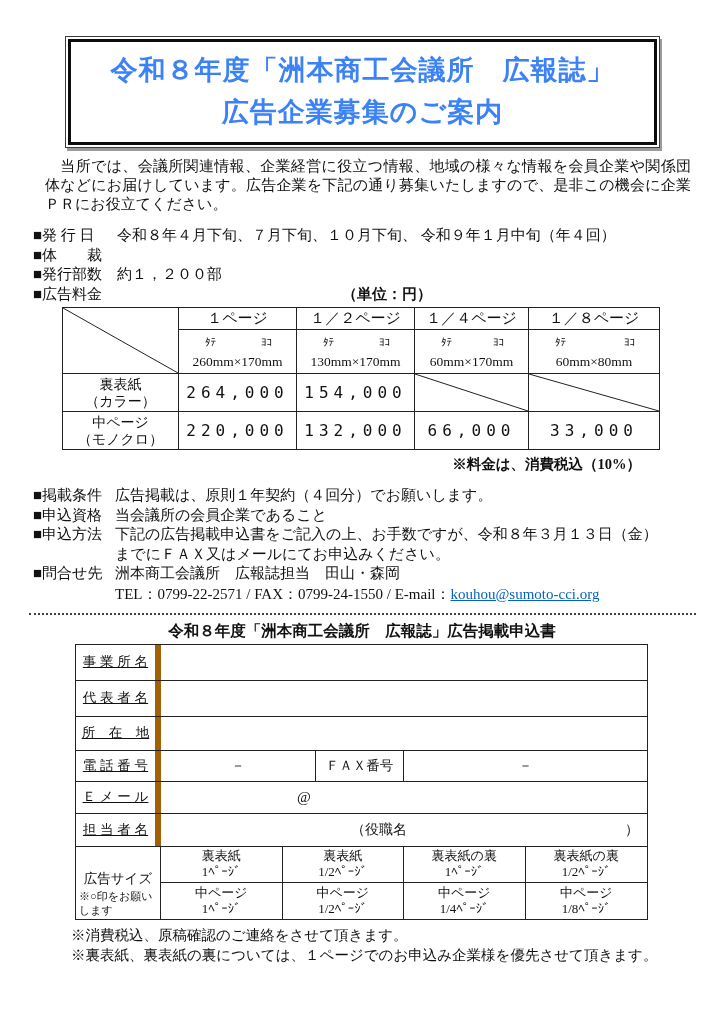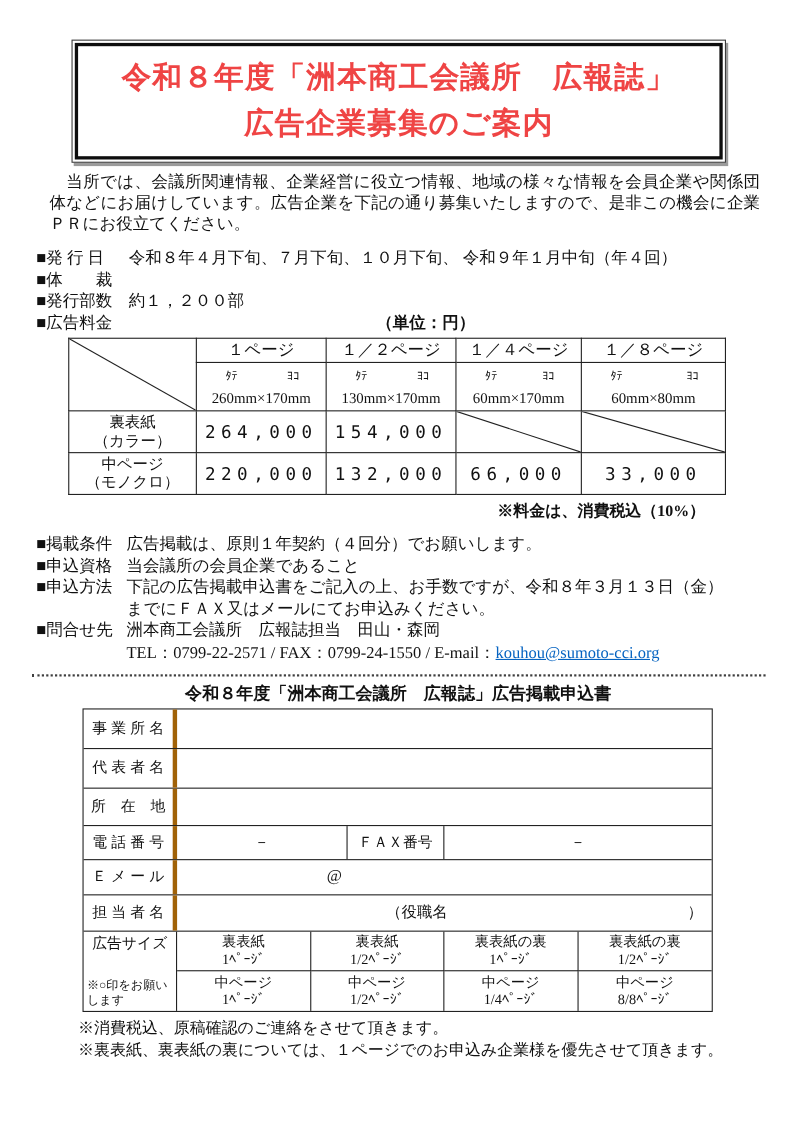--- a/index.html
+++ b/index.html
@@ -26,21 +26,21 @@
     border: 3px solid #0d0d0d;
     padding: 7px 4px 9px 4px;
     text-align: center;
   }
   .doc-title {
     font-family: "Liberation Sans", "DejaVu Sans", sans-serif;
     font-weight: 900;
     font-size: 27px;
     line-height: 42px;
     letter-spacing: 1px;
-    color: #ef4444;
+    color: #3b82f6;
   }
   
   .intro {
     margin-top: 9px;
     font-size: 15px;
     line-height: 19px;
     text-align: justify;
     margin-left: 12px;
   }
   
@@ -115,43 +115,44 @@
   .form-table {
     margin: 3px 0 0 42px;
     width: 573px;
     border: 1px solid #222;
     font-size: 14px;
   }
   .f-row { display: flex; border-bottom: 1px solid #222; }
   .f-row:last-child { border-bottom: none; }
   .f-label {
     width: 85px; flex: 0 0 85px;
-    border-right: 4px solid #a16207;
+    border-right: 6px solid #a16207;
     display: flex; align-items: center; justify-content: center;
     font-family: "Liberation Sans", "DejaVu Sans", sans-serif;
     font-size: 13.5px;
     text-align: center;
+    text-decoration: underline;
   }
   .f-value { flex: 1; display: flex; align-items: center; }
   .h36 { height: 36px; } .h34 { height: 34px; }
   .h31 { height: 31px; } .h32 { height: 32px; } .h33 { height: 33px; }
   .f-phone-val { width: 155px; flex: 0 0 155px; border-right: 1px solid #222; justify-content: center; }
   .f-fax-label {
     width: 88px; flex: 0 0 88px; border-right: 1px solid #222;
     display: flex; align-items: center; justify-content: center;
     font-family: "Liberation Sans", "DejaVu Sans", sans-serif; font-size: 13.5px;
   }
   .f-email-val { padding-left: 136px; font-size: 15px; }
   .f-contact-val { position: relative; }
   .f-title-open { position: absolute; left: 190px; font-size: 14px; }
   .f-title-close { position: absolute; right: 8px; font-size: 14px; }
   .f-adsize-label {
     width: 85px; flex: 0 0 85px;
     border-right: 1px solid #222;
-    display: flex; flex-direction: column; align-items: center; justify-content: space-between;
+    display: flex; flex-direction: column; align-items: center; justify-content: flex-end;
     padding: 2px 3px;
   }
   .adsize-title { font-family: "Liberation Sans", "DejaVu Sans", sans-serif; font-size: 13.5px; line-height: 17px; }
   .adsize-note { font-size: 11px; line-height: 14px; width: 100%; text-align: left; margin-top: 2px; }
   .ad-options { flex: 1; display: grid; grid-template-columns: repeat(4, 1fr); grid-template-rows: 36px 36px; }
   .ad-cell {
     display: flex; flex-direction: column; align-items: center; justify-content: center;
     border-right: 1px solid #222;
     font-size: 13px; line-height: 16px;
   }
@@ -365,21 +366,21 @@
         <div class="ad-cell">
           <div>中ページ</div>
             <div>1/2ﾍﾟｰｼﾞ</div>
         </div>
         <div class="ad-cell">
           <div>中ページ</div>
             <div>1/4ﾍﾟｰｼﾞ</div>
         </div>
         <div class="ad-cell">
           <div>中ページ</div>
-            <div>8/8ﾍﾟｰｼﾞ</div>
+            <div>1/8ﾍﾟｰｼﾞ</div>
         </div>
       </div>
     </div>
   </div>
 
   <div class="footnotes">
     <div>※消費税込、原稿確認のご連絡をさせて頂きます。</div>
     <div>※裏表紙、裏表紙の裏については、１ページでのお申込み企業様を優先させて頂きます。</div>
   </div>
 

